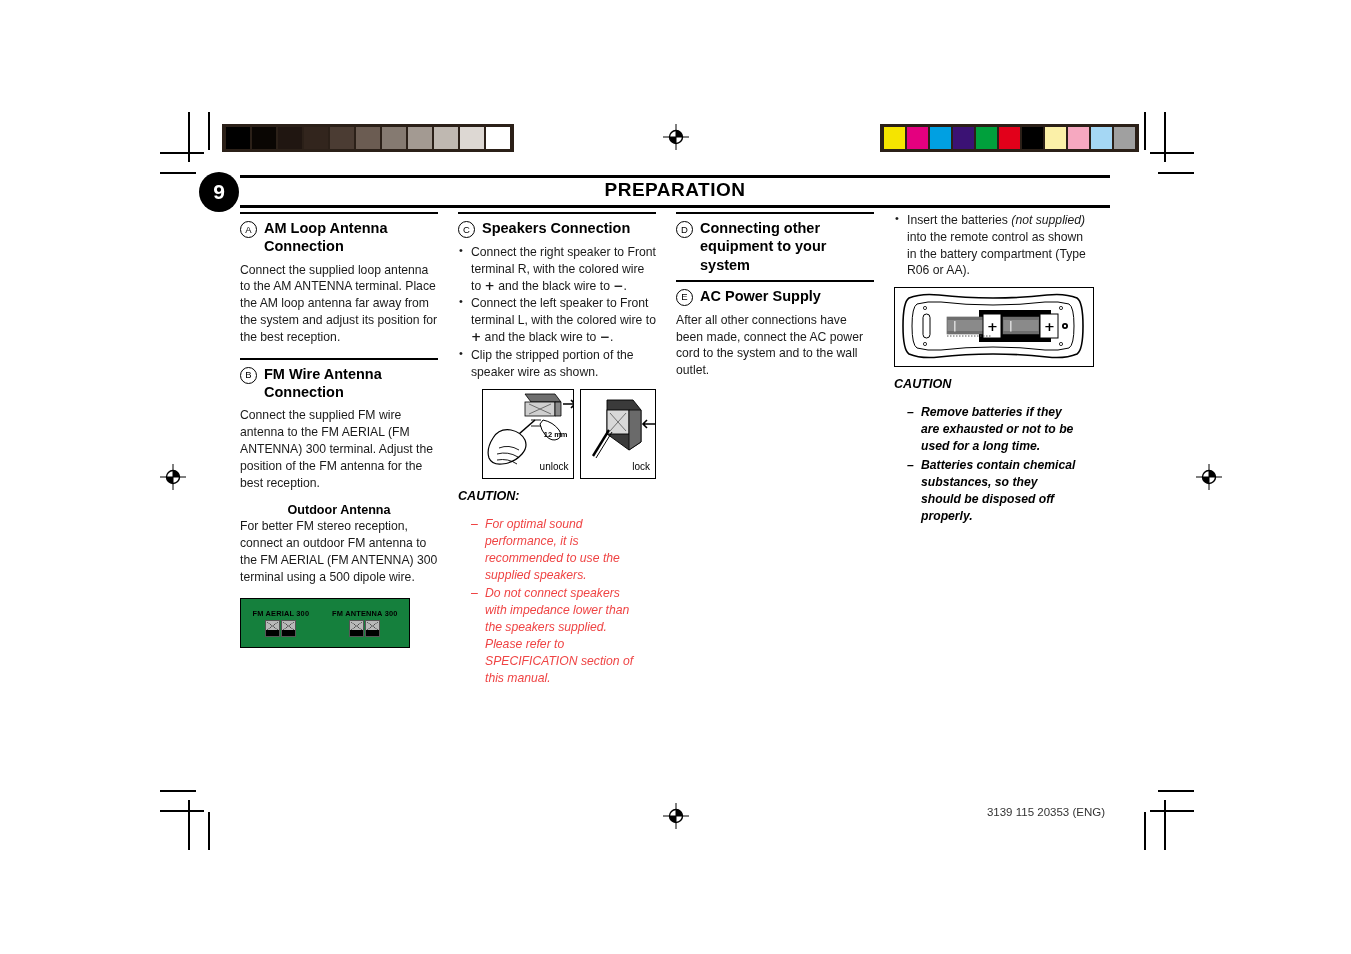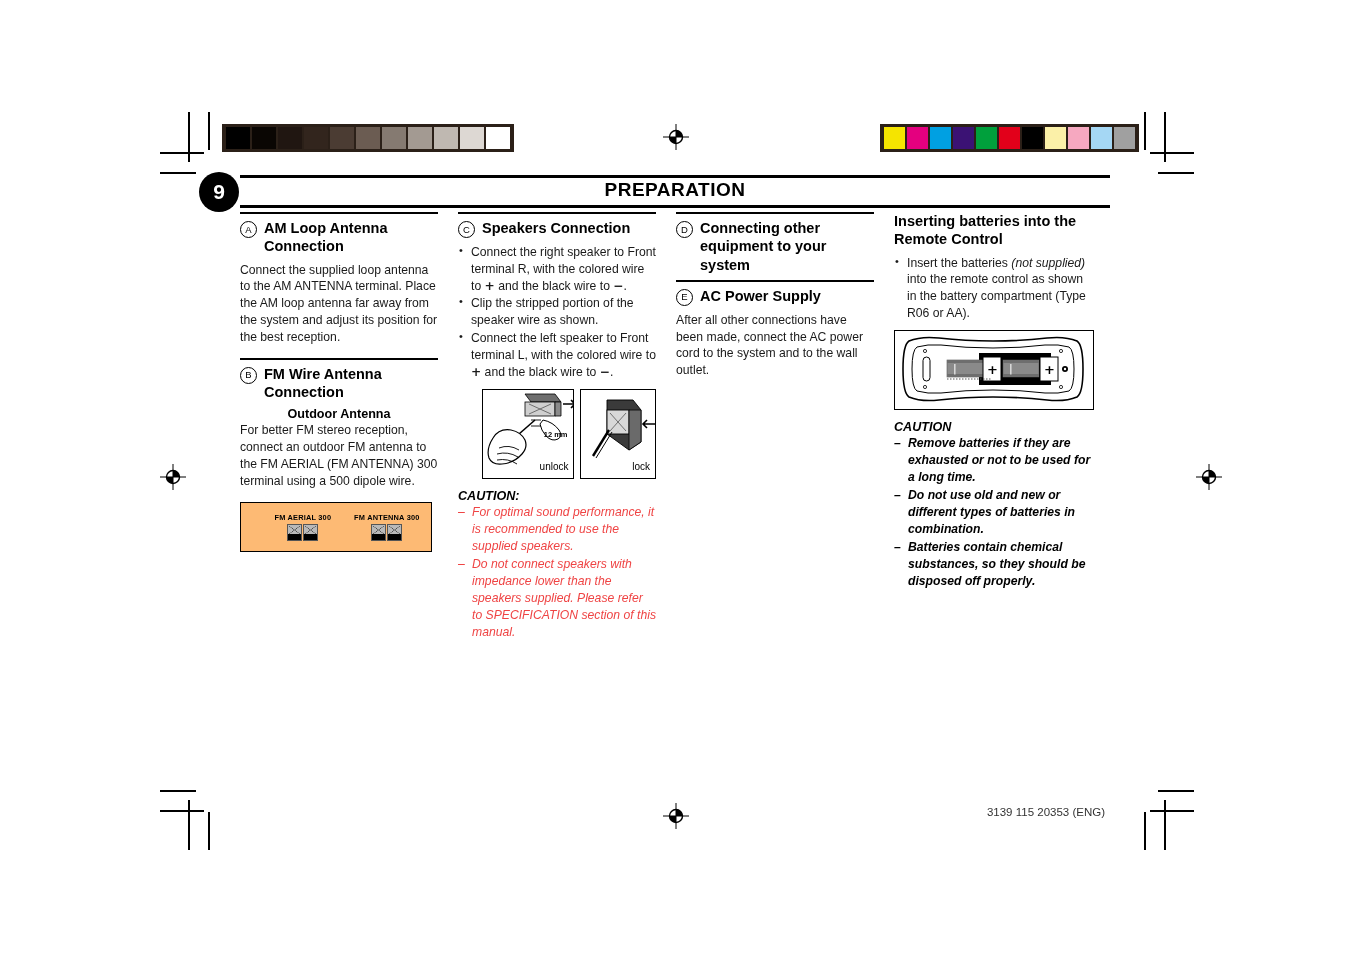--- a/index.html
+++ b/index.html
@@ -127,21 +127,21 @@
     left: 1px; top: -1px;
     font-size: 11px;
   }
 
   .caution-title {
     font-style: italic;
     font-weight: bold;
     font-size: 12.6px;
     margin: 4px 0 1px 0;
   }
-  ul.dashes { list-style: none; margin: 0; padding: 0; }
+  ul.dashes { list-style: none; margin: 13px; padding: 0; }
   ul.dashes li {
     position: relative;
     padding-left: 14px;
     font-style: italic;
     font-size: 12.2px;
     line-height: 1.4;
     margin-bottom: 1px;
     color: #ef4444;
   }
   ul.dashes li::before {
@@ -156,22 +156,21 @@
   
   .fig-antenna {
     border: 1.5px solid #000;
     width: 168px;
     height: 48px;
     margin-top: 2px;
     position: relative;
     display: flex;
     justify-content: space-around;
     align-items: center;
-    background: #fdba74;
-    padding-left: 22px;
+    background: #15803d;
   }
   .term-group { text-align: center; }
   .term-label {
     font-size: 7.4px;
     font-weight: bold;
     letter-spacing: 0.2px;
     margin-bottom: 2px;
     white-space: nowrap;
   }
   .term-pair { display: flex; justify-content: center; gap: 1px; }
@@ -347,20 +346,21 @@
       </div>
       <p class="body">Connect the supplied loop antenna to the AM ANTENNA terminal. Place the AM loop antenna far away from the system and adjust its position for the best reception.</p>
     </div>
 
     <div>
       <div class="sec-rule"></div>
       <div class="sec-head">
         <span class="letter">B</span>
         <span class="htxt">FM Wire Antenna Connection</span>
       </div>
+      <p class="body">Connect the supplied FM wire antenna to the FM AERIAL (FM ANTENNA) 300     terminal. Adjust the position of the FM antenna for the best reception.</p>
       <div class="subhead">Outdoor Antenna</div>
       <p class="body">For better FM stereo reception, connect an outdoor FM antenna to the FM AERIAL (FM ANTENNA) 300 terminal using a 500     dipole wire.</p>
 
       <div class="fig-antenna">
         <div class="term-group">
           <div class="term-label">FM AERIAL 300</div>
           <div class="term-pair">
             <div class="term">
                 <span class="x"></span>
               </div>
@@ -387,22 +387,22 @@
 
   <div class="col">
     <div>
       <div class="sec-rule"></div>
       <div class="sec-head">
         <span class="letter">C</span>
         <span class="htxt">Speakers Connection</span>
       </div>
       <ul class="bullets">
         <li>Connect the right speaker to Front terminal R, with the colored wire to <span class="sym">+</span> and the black wire to <span class="sym">−</span>.</li>
+        <li>Connect the left speaker to Front terminal L, with the colored wire to <span class="sym">+</span> and the black wire to <span class="sym">−</span>.</li>
         <li>Clip the stripped portion of the speaker wire as shown.</li>
-        <li>Connect the left speaker to Front terminal L, with the colored wire to <span class="sym">+</span> and the black wire to <span class="sym">−</span>.</li>
       </ul>
 
       <div class="fig-clip">
         <div class="clip-box">
           <svg width="96" height="88" viewBox="0 0 96 88">
 
             <polygon points="42,4 72,4 78,12 48,12" fill="#6e6e6e" stroke="#000" stroke-width="0.8"></polygon>
             <rect x="42" y="12" width="30" height="14" fill="#cfcfcf" stroke="#000" stroke-width="0.8"></rect>
             <polygon points="72,12 78,12 78,26 72,26" fill="#8a8a8a" stroke="#000" stroke-width="0.8"></polygon>
             <path d="M46 14 L68 24 M68 14 L46 24" stroke="#555" stroke-width="0.8"></path>
@@ -462,23 +462,20 @@
       <div class="sec-head">
         <span class="letter">E</span>
         <span class="htxt">AC Power Supply</span>
       </div>
       <p class="body">After all other connections have been made, connect the AC power cord to the system and to the wall outlet.</p>
     </div>
   </div>
 
   <div class="col">
     <div>
-      <div class="sec-head noletter">
-        <span class="htxt">Inserting batteries into the Remote Control</span>
-      </div>
       <ul class="bullets">
         <li id="battery-bullet">Insert the batteries <i>(not supplied)</i> into the remote control as shown in the battery compartment (Type R06 or AA).</li>
       </ul>
 
       <div class="fig-remote">
         <svg width="196" height="76" viewBox="0 0 196 76">
 
           <path d="M14 10 q12 -5 30 -3 q26 3 54 3 q28 0 54 -3 q18 -2 30 3 q6 4 6 28 q0 24 -6 28 q-12 5 -30 3 q-26 -3 -54 -3 q-28 0 -54 3 q-18 2 -30 -3 q-6 -4 -6 -28 q0 -24 6 -28 z" fill="#ffffff" stroke="#000" stroke-width="1.6"></path>
 
           <path d="M22 16 q10 -3 24 -2 q24 3 52 3 q28 0 52 -3 q14 -1 24 2 q5 3 5 22 q0 19 -5 22 q-10 3 -24 2 q-24 -3 -52 -3 q-28 0 -52 3 q-14 1 -24 -2 q-5 -3 -5 -22 q0 -19 5 -22 z" fill="none" stroke="#000" stroke-width="1"></path>
@@ -509,21 +506,20 @@
           <circle cx="170" cy="38" r="3" fill="#000"></circle>
           <circle cx="170" cy="38" r="1.2" fill="#fff"></circle>
 
           <path d="M52 48 L96 48" stroke="#555" stroke-width="1" stroke-dasharray="1.5 1.5"></path>
         </svg>
       </div>
 
       <div class="caution-title">CAUTION</div>
       <ul class="dashes bolditalic">
         <li>Remove batteries if they are exhausted or not to be used for a long time.</li>
-        <li>Do not use old and new or different types of batteries in combination.</li>
         <li>Batteries contain chemical substances, so they should be disposed off properly.</li>
       </ul>
     </div>
   </div>
 
 </div>
 
 <div class="footer">3139 115 20353 (ENG)</div>
 
 </body></html>

